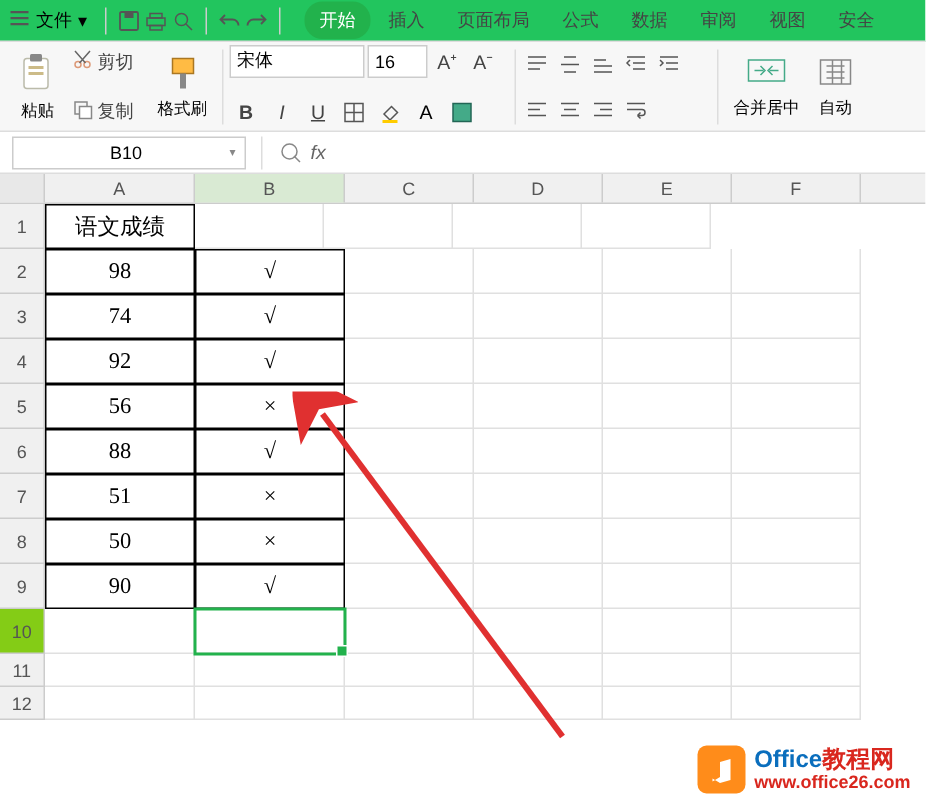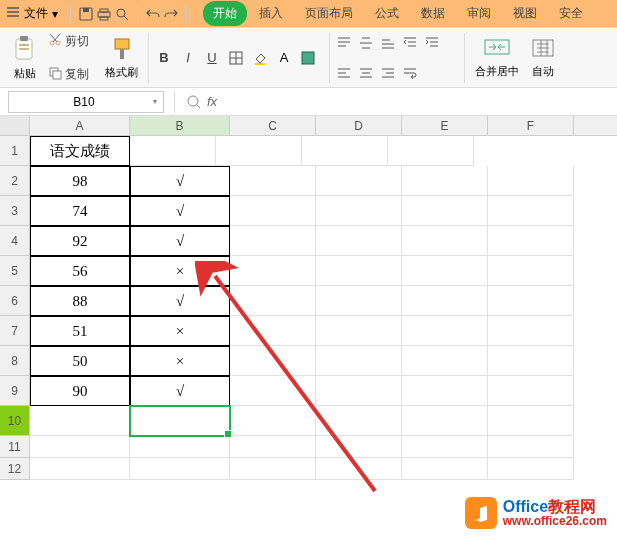--- a/index.html
+++ b/index.html
@@ -1,19 +1,19 @@
 <!DOCTYPE html>
 <html><head>
   <meta charset="utf-8">
   <style>
     * { box-sizing: border-box; margin: 0; padding: 0; }
     body { font-family: "Microsoft YaHei", SimSun, Arial, sans-serif; font-size: 12px; background: #fff; width: 617px; height: 539px; overflow: hidden; position: relative; }
     
     
-    .titlebar { background: #fdba74; height: 28px; display: flex; align-items: center; padding: 0 6px; border-bottom: 1px solid #ddd; }
+    .titlebar { background: #22c55e; height: 28px; display: flex; align-items: center; padding: 0 6px; border-bottom: 1px solid #ddd; }
     .titlebar .menudrop { display: flex; align-items: center; gap: 4px; margin-right: 6px; }
     .titlebar .sep { width: 1px; height: 18px; background: #ccc; margin: 0 6px; }
     .titlebar .ticon { width: 18px; height: 18px; display: inline-flex; align-items: center; justify-content: center; color: #555; font-size: 14px; }
     .tabbar { display: flex; align-items: center; margin-left: 10px; gap: 2px; }
     .tab { padding: 4px 10px; font-size: 12px; color: #444; cursor: pointer; }
     .tab.active { background: #22b24c; color: #fff; border-radius: 12px; }
     
     
     .ribbon { background: #f7f7f7; height: 60px; display: flex; align-items: center; padding: 2px 6px; border-bottom: 1px solid #ddd; }
     .rgroup { display: flex; flex-direction: column; gap: 12px; margin-right: 6px; }
@@ -159,20 +159,26 @@
   </div>
   <div class="bigbtn">
     <svg width="22" height="28" viewBox="0 0 22 28">
         <rect x="4" y="4" width="14" height="10" fill="#fb4" stroke="#a72"></rect>
         <rect x="9" y="14" width="4" height="10" fill="#888"></rect>
       </svg>
     <span class="lbl">格式刷</span>
   </div>
   <div class="rsep"></div>
   <div class="rgroup">
+    <div class="fontsel">
+      <input class="combo fname" value="宋体" style="">
+      <input class="combo fsize" value="16" style="">
+      <span class="fmtbtn">A⁺</span>
+      <span class="fmtbtn">A⁻</span>
+    </div>
     <div class="fmtbtns">
       <span class="fmtbtn" style="font-weight:bold">B</span>
       <span class="fmtbtn" style="font-style:italic">I</span>
       <span class="fmtbtn" style="text-decoration:underline">U</span>
       <span class="fmtbtn">
           <svg width="14" height="14" viewBox="0 0 14 14">
             <rect x="1" y="1" width="12" height="12" fill="none" stroke="#555"></rect>
             <path d="M7 1v12M1 7h12" stroke="#555"></path>
           </svg>
         </span>

